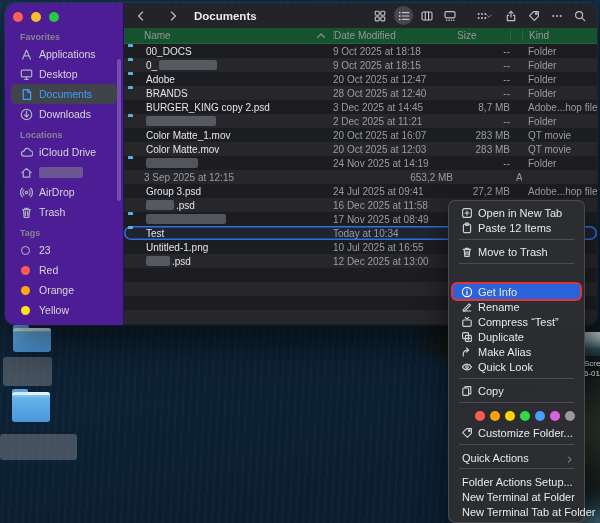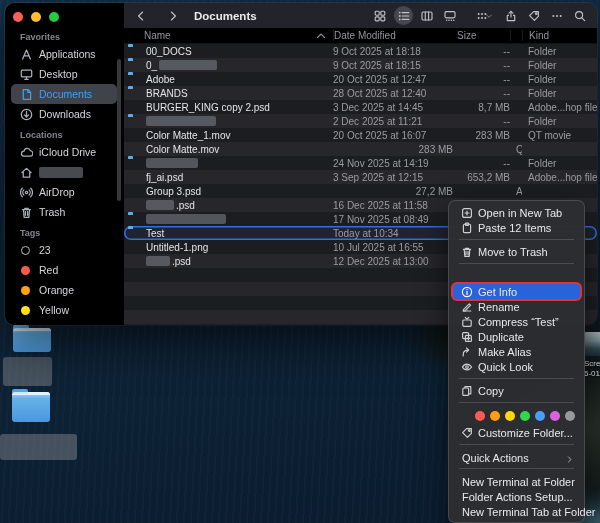--- a/index.html
+++ b/index.html
@@ -31,21 +31,21 @@
   .dt-partial .thumb{width:22px;height:24px;border-radius:2px;margin-bottom:3px;
     background:linear-gradient(180deg,#cfd9dc 0%,#8fa6ab 35%,#33505a 70%,#1e333a 100%);}
   .dt-partial .lbl{white-space:nowrap;text-shadow:0 1px 2px rgba(0,0,0,.8);}
 
   
   .window{position:absolute;left:5px;top:3px;width:592px;height:322px;border-radius:10px;
     display:flex;overflow:hidden;box-shadow:0 18px 45px rgba(0,0,0,.6), 0 0 0 1px rgba(255,255,255,.08);
     background:#1c1d20;}
 
   
-  .sidebar{width:119px;flex:none;background:#000000;position:relative;
+  .sidebar{width:119px;flex:none;background:#4c1d95;position:relative;
     border-right:1px solid rgba(0,0,0,.45);padding-top:4px;box-sizing:border-box;}
   .lights{display:flex;gap:8px;padding:5px 0 4px 8px;}
   .light{width:10px;height:10px;border-radius:50%;}
   .sb-sec-label{font-size:9px;color:#84868d;padding:6px 0 2px 15px;font-weight:bold;}
   .sb-item{height:20px;display:flex;align-items:center;gap:6px;margin:0 6px;padding:0 0 0 8px;
     border-radius:5px;color:#d6d7db;font-size:10.5px;white-space:nowrap;}
   .sb-item .sb-ic{width:14px;height:14px;flex:none;color:#aab0ba;display:flex;align-items:center;justify-content:center;}
   .sb-item.sel{background:#41434b;}
   .sb-item.sel,.sb-item.sel .sb-ic{color:#3e9ff6;}
   .sb-dot{width:9px;height:9px;border-radius:50%;flex:none;margin:0 3px 0 2px;}
@@ -63,21 +63,21 @@
     justify-content:center;width:18px;height:18px;cursor:default;}
   .tb-title{font-size:11.5px;font-weight:bold;color:#e9eaec;margin-left:12px;}
   .tb-right{position:absolute;right:8px;top:0;height:25px;display:flex;align-items:center;gap:12px;}
   .tb-group{display:flex;align-items:center;gap:5px;}
   .tb-btn.circled{background:#46474d;border-radius:50%;width:19px;height:19px;}
   .tb-chev{margin-left:-3px;color:#9fa1a7;}
 
   
   .lheader{height:15px;flex:none;display:grid;grid-template-columns:16px 189px 120px 57px 12px 1fr;
     align-items:center;font-size:10px;color:#94959c;padding-left:4px;
-    border-bottom:1px solid rgba(255,255,255,.08);background:#000000;}
+    border-bottom:1px solid rgba(255,255,255,.08);background:#14532d;}
   .lheader .hname{display:flex;align-items:center;}
   .lheader .sortchev{margin-left:auto;margin-right:6px;color:#8b8c93;display:flex;}
   .lheader .hdiv{border-left:1px solid rgba(255,255,255,.10);height:11px;}
   .lheader .hdate{border-left:1px solid rgba(255,255,255,.10);height:11px;line-height:11px;}
   .lheader .hsize{padding-left:4px;height:11px;line-height:11px;}
   .lheader .hkind{border-left:1px solid rgba(255,255,255,.10);padding-left:6px;height:11px;line-height:11px;}
 
   
   .rows{flex:1;}
   .row{height:14px;display:grid;grid-template-columns:16px 189px 120px 57px 12px 1fr;
@@ -445,49 +445,48 @@
             <div class="c-date">20 Oct 2025 at 16:07</div>
             <div class="c-size">283 MB</div>
             <div></div>
             <div class="c-kind">QT movie</div>
           </div>
           <div class="row alt">
             <div class="cell c-icon"><span class="fi fi-movie"></span></div>
             <div class="c-name">
               <span>Color Matte.mov</span>
             </div>
+            <div class="c-date">20 Oct 2025 at 12:03</div>
             <div class="c-size">283 MB</div>
             <div></div>
             <div class="c-kind">QT movie</div>
           </div>
           <div class="row">
             <div class="cell c-icon"><span class="fi fi-folder"></span></div>
             <div class="c-name">
               <span class="redact" style="width: 52px;"></span>
             </div>
             <div class="c-date">24 Nov 2025 at 14:19</div>
             <div class="c-size">--</div>
             <div></div>
             <div class="c-kind">Folder</div>
           </div>
           <div class="row alt">
             <div class="cell c-icon"><span class="fi fi-psd-multi"></span></div>
-            <div class="c-name">
-              <span>fj_ai.psd</span>
-            </div>
             <div class="c-date">3 Sep 2025 at 12:15</div>
             <div class="c-size">653,2 MB</div>
             <div></div>
             <div class="c-kind">Adobe...hop file</div>
           </div>
           <div class="row">
             <div class="cell c-icon"><span class="fi fi-psd-gray"></span></div>
             <div class="c-name">
               <span>Group 3.psd</span>
             </div>
+            <div class="c-date">24 Jul 2025 at 09:41</div>
             <div class="c-size">27,2 MB</div>
             <div></div>
             <div class="c-kind">Adobe...hop file</div>
           </div>
           <div class="row alt">
             <div class="cell c-icon"><span class="fi fi-psd-red2"></span></div>
             <div class="c-name">
               <span class="redact" style="width: 28px;"></span>
               <span>.psd</span>
             </div>
@@ -691,22 +690,22 @@
       <div class="mi noicon">
         <span>Quick Actions</span>
         <span class="subchev">
           <svg viewBox="0 0 12 12" width="9" height="9" fill="none" stroke="currentColor" stroke-width="1.15" stroke-linecap="round" stroke-linejoin="round">
             <path d="M4.5 2.5 8 6l-3.5 3.5"></path>
           </svg>
         </span>
       </div>
       <div class="msep"></div>
       <div class="mi noicon">
+        <span>Folder Actions Setup...</span>
+      </div>
+      <div class="mi noicon">
         <span>New Terminal at Folder</span>
-      </div>
-      <div class="mi noicon">
-        <span>Folder Actions Setup...</span>
       </div>
       <div class="mi noicon">
         <span>New Terminal Tab at Folder</span>
       </div>
     </div>
 </div>
 
 </body></html>

